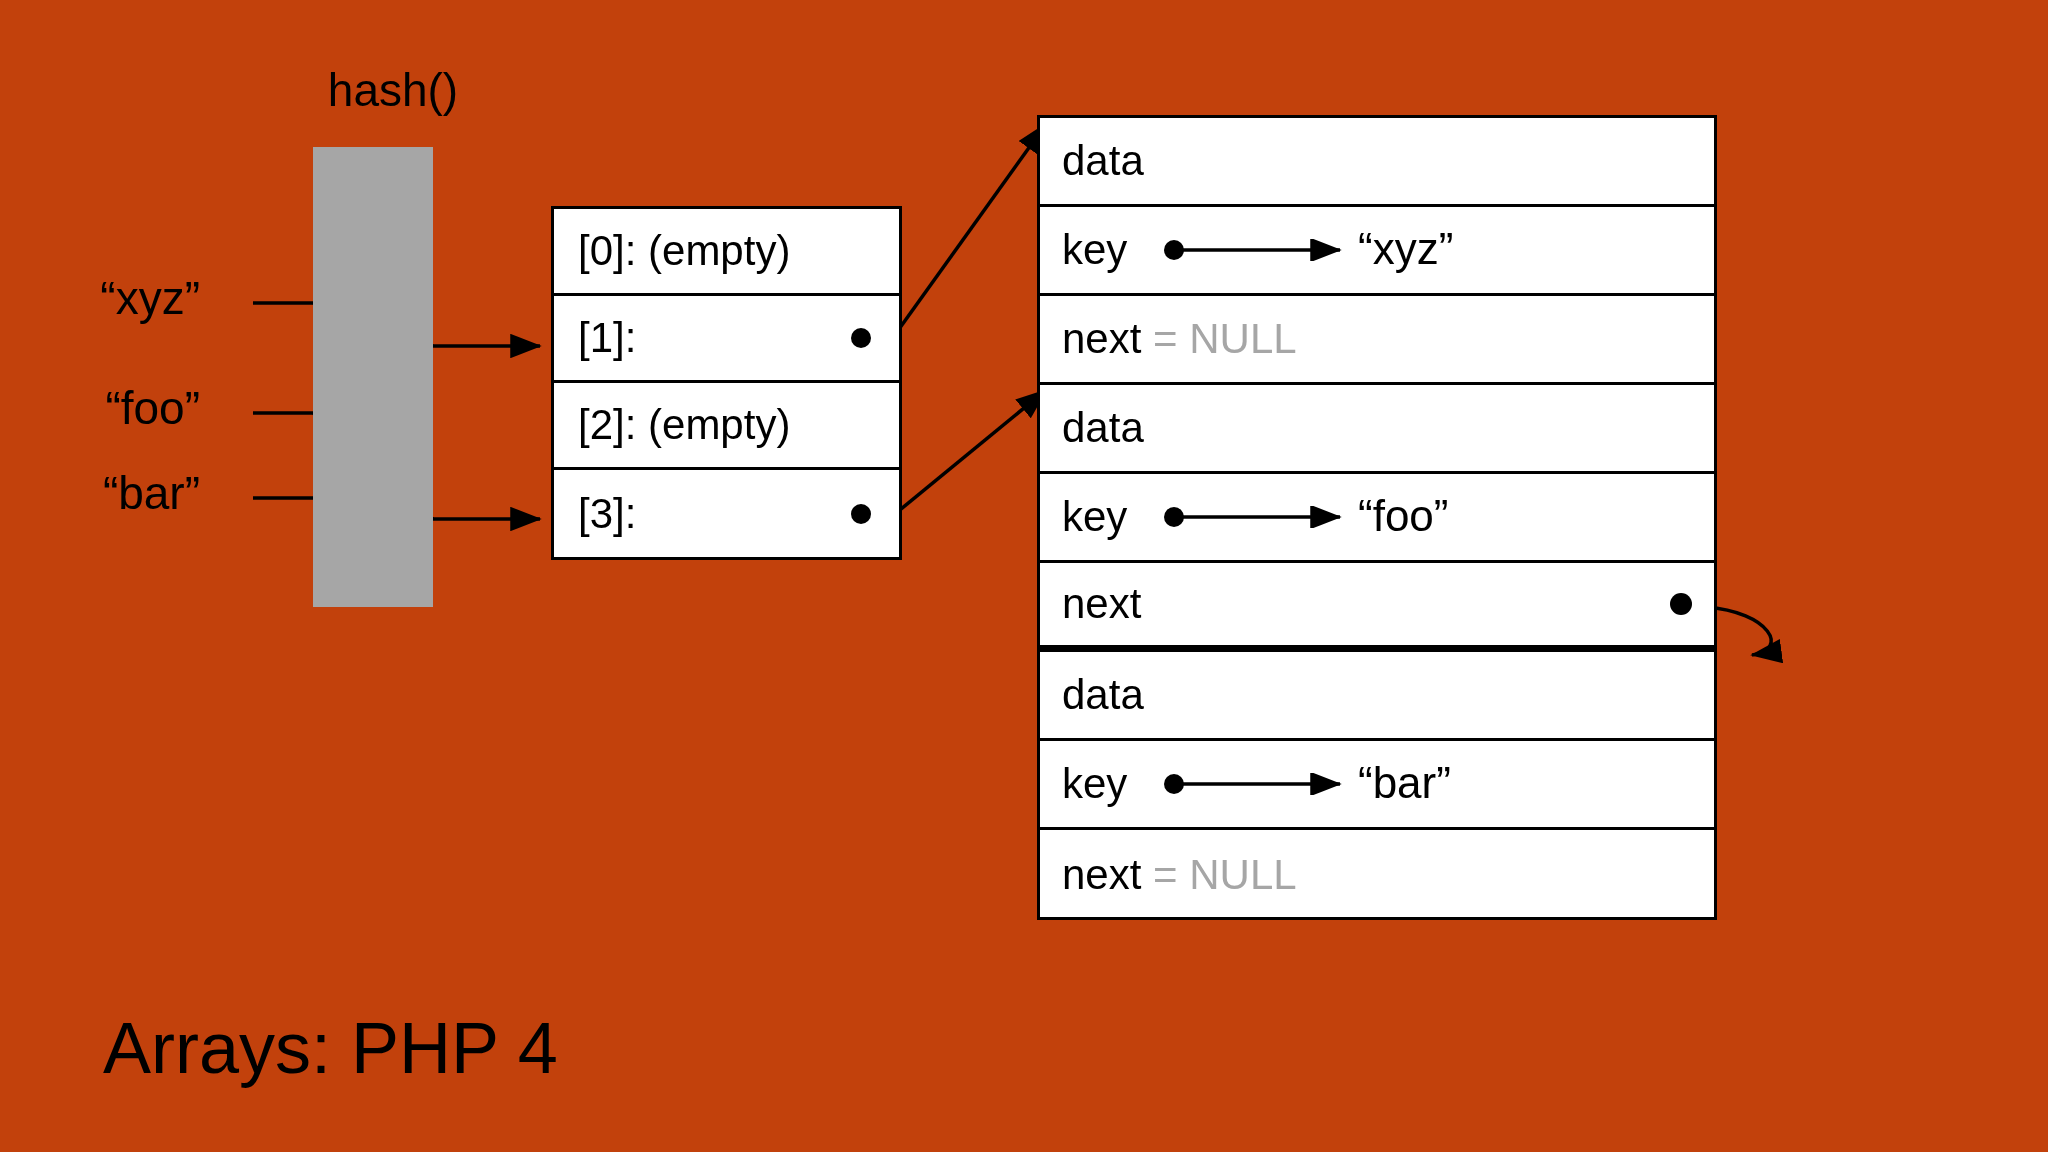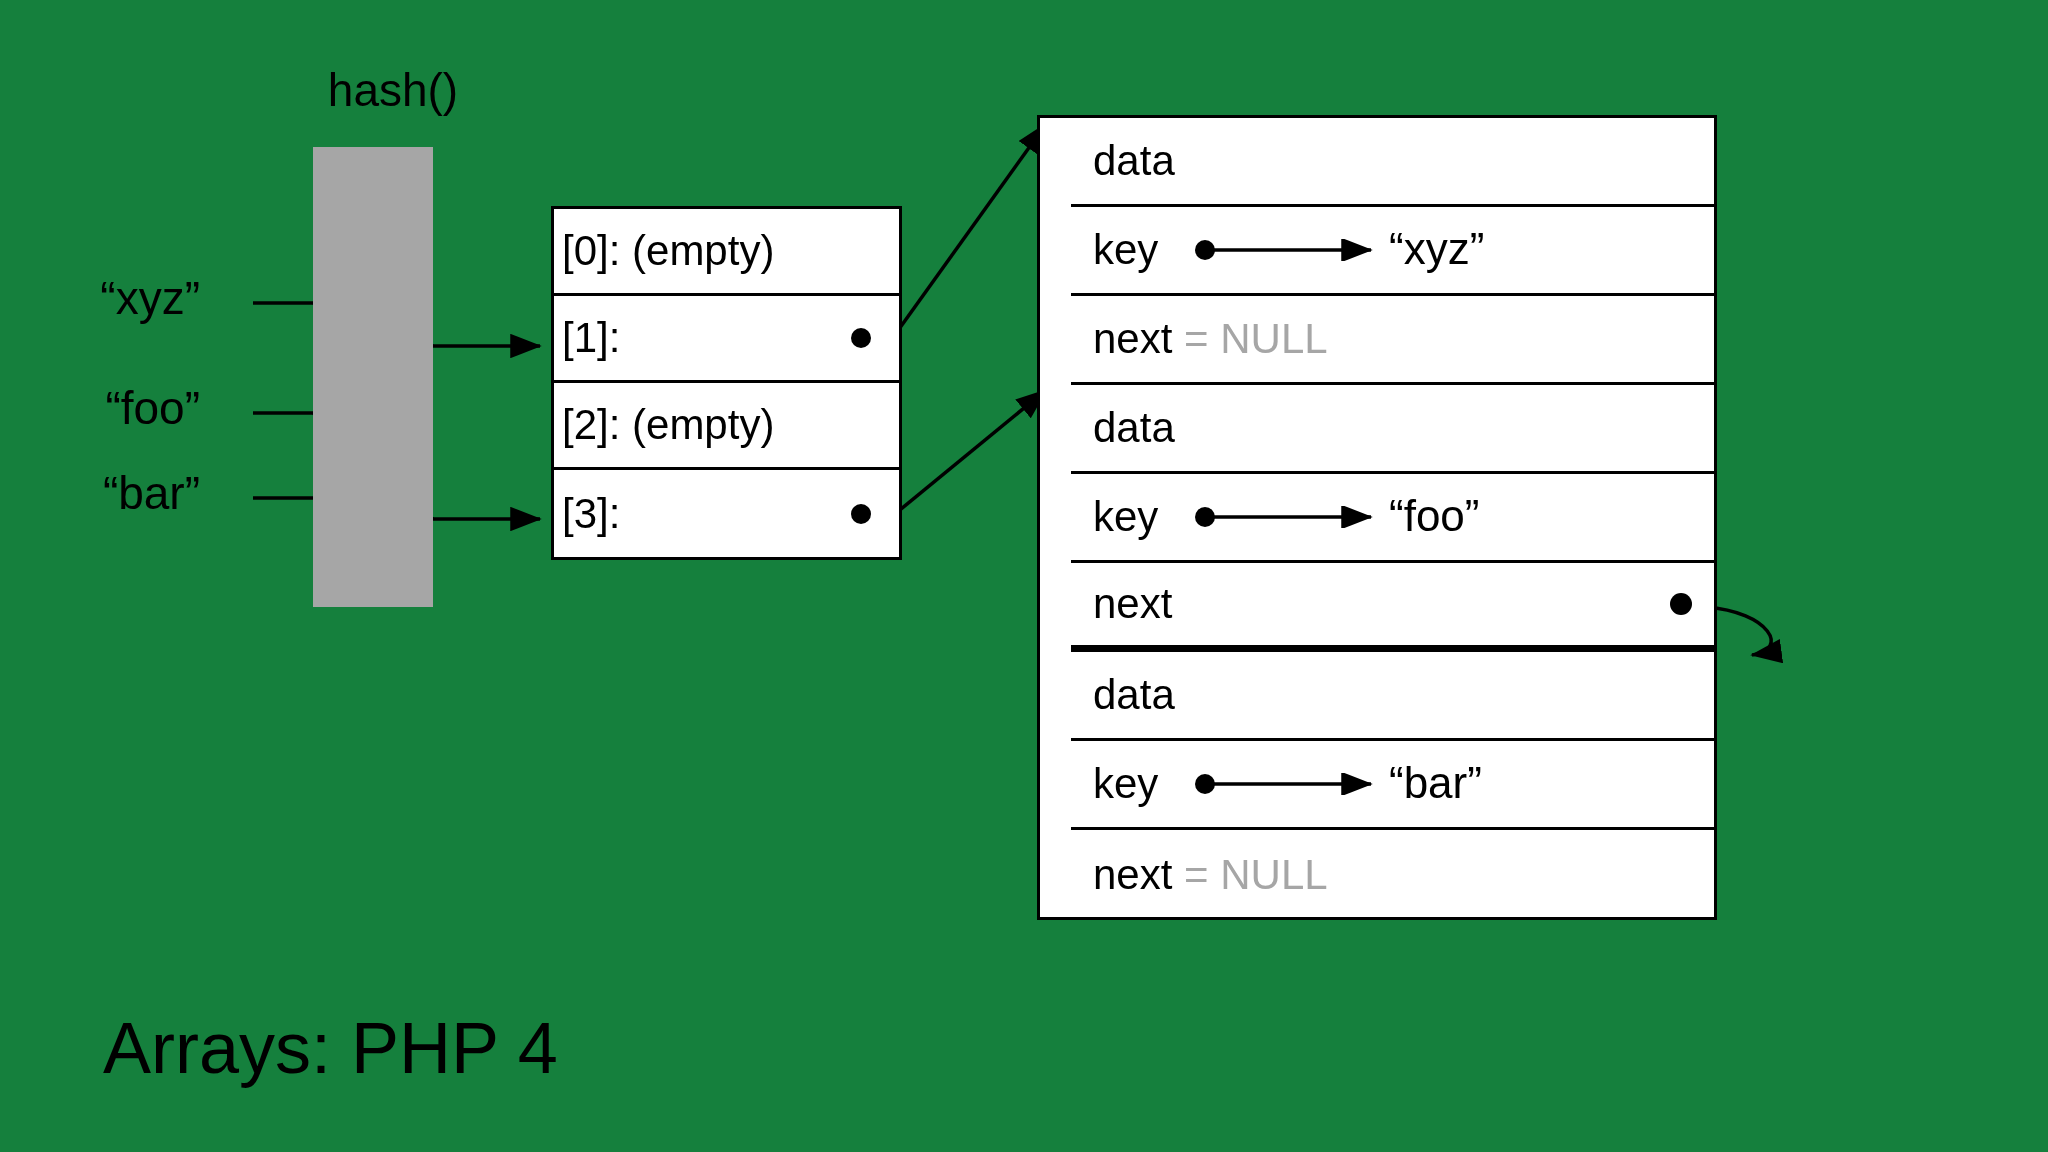--- a/index.html
+++ b/index.html
@@ -3,21 +3,21 @@
 <meta charset="utf-8">
 <title>Arrays: PHP 7</title>
 <style>
   html,body{margin:0;padding:0;background:#ffffff;}
   body{
     width:2048px;height:1152px;overflow:hidden;
     font-family:"Liberation Sans","DejaVu Sans",sans-serif;
     color:#000000;
     -webkit-font-smoothing:antialiased;
   }
-  #stage{position:relative;width:2048px;height:1152px;background:#15803d;}
+  #stage{position:relative;width:2048px;height:1152px;background:#c2410c;}
 
   
   #wires{position:absolute;left:0;top:0;width:2048px;height:1152px;pointer-events:none;}
 
   
   .hash-label{
     position:absolute;left:313px;top:65px;width:160px;
     text-align:center;font-size:46px;line-height:1.1;white-space:nowrap;
   }
 
@@ -41,37 +41,37 @@
     position:absolute;left:551px;top:206px;width:351px;height:354px;
     border:3px solid #000000;box-sizing:border-box;background:#ffffff;
   }
   .bucket-row{
     position:relative;height:87px;box-sizing:border-box;
     border-bottom:3px solid #000000;
     display:flex;align-items:center;
   }
   .bucket-row:last-child{border-bottom:none;height:87px;}
   .bucket-label{
-    font-size:42px;line-height:1;padding-left:8px;white-space:nowrap;
+    font-size:42px;line-height:1;padding-left:24px;white-space:nowrap;
   }
   .bucket-dot{
     position:absolute;right:28px;top:50%;transform:translateY(-50%);
     width:20px;height:20px;border-radius:50%;background:#000000;
   }
 
   
   .node-table{
     position:absolute;left:1037px;top:115px;width:680px;height:805px;
     border:3px solid #000000;box-sizing:border-box;background:#ffffff;
   }
   .node-row{
     position:relative;box-sizing:border-box;
     height:89px;
     border-bottom:3px solid #000000;
-    display:flex;align-items:center;margin-left:31px;
+    display:flex;align-items:center;
   }
   .node-row.thick{border-bottom:7px solid #000000;}
   .node-row.last{border-bottom:none;}
   .node-text{
     font-size:42px;line-height:1;padding-left:22px;white-space:nowrap;
   }
   .null-part{color:#a6a6a6;}
   .key-dot{
     position:absolute;left:124px;top:50%;transform:translateY(-50%);
     width:20px;height:20px;border-radius:50%;background:#000000;

